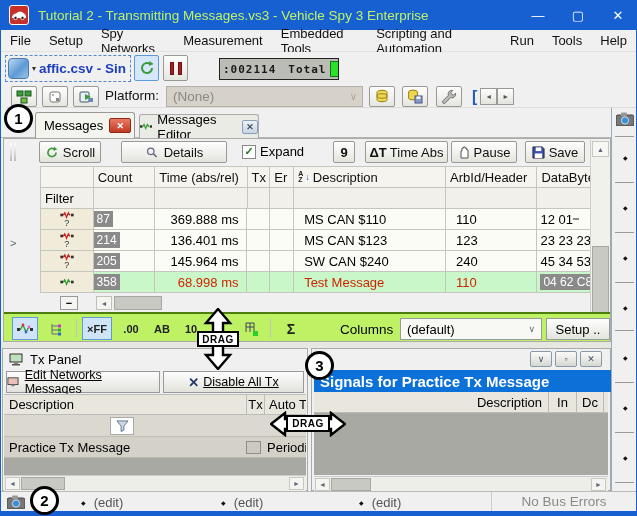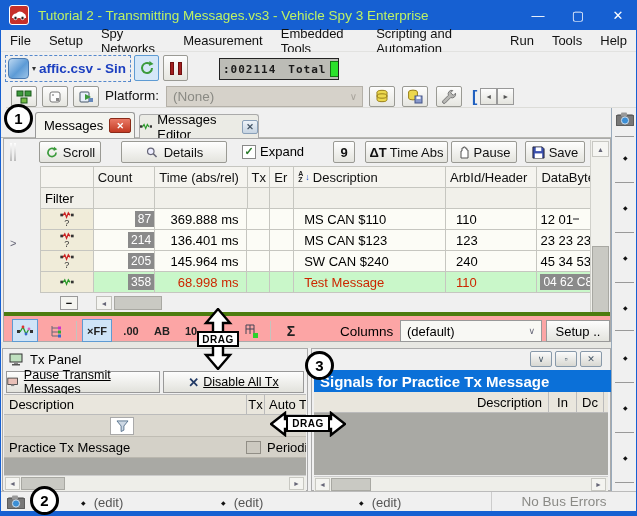--- a/index.html
+++ b/index.html
@@ -92,21 +92,21 @@
   .trow .c { border-right:1px solid #c6c6c0; border-bottom:1px solid #c6c6c0; overflow:hidden; white-space:nowrap; }
   .c.icon { width:54px; } .c.count{ width:62px; } .c.time{ width:93px; } .c.tx{ width:23px; } .c.er{ width:24px; }
   .c.desc{ width:153px; } .c.arb{ width:92px; } .c.data{ width:55px; border-right:none; }
   #thead .c { height:22px; background:#f5f4ef; border-top:1px solid #c6c6c0; font-size:13px; color:#111;
               display:flex; align-items:center; padding-left:4px; }
   #thead .c.icon { border-left:1px solid #c6c6c0; }
   #tfilter .c { height:21px; background:#f1f0ea; font-size:13px; display:flex; align-items:center; padding-left:4px; }
   #tfilter .c.icon { border-left:1px solid #c6c6c0; }
   .mrow .c { height:21px; background:#fcfcf6; font-size:13px; display:flex; align-items:center; }
   .mrow .c.icon { background:#f0ecd9; border-left:1px solid #c6c6c0; flex-direction:column; justify-content:center; line-height:8px;}
-  .mrow .c.count { justify-content:flex-end; }
+  .mrow .c.count { justify-content:flex-start; }
   .badge { background:#8a8a8a; color:#fff; font-size:12px; padding:1px 3px; }
   .mrow .c.time { justify-content:flex-end; padding-right:8px; }
   .mrow .c.desc, .mrow .c.arb { padding-left:10px; }
   .mrow .c.data { padding-left:3px; }
   .mrow.hl .c { background:#c9f7c9; color:#cc2600; }
   .mrow.hl .c.icon { background:#f0ecd9; }
   .qmark { font-size:9px; color:#333; }
   .sorticon { display:inline-flex; flex-direction:column; font-size:7px; line-height:6px; color:#222; margin-right:2px; font-weight:bold;}
   .sortarrow { font-size:9px; color:#1a4ecc; margin-right:3px; }
 
@@ -116,21 +116,21 @@
           display:flex; align-items:center; justify-content:center; font-size:7px; color:#667; }
   #msg-vthumb { position:absolute; left:1px; top:106px; width:17px; height:78px; background:#c9c9c3; border:1px solid #a8a8a2; }
   #msg-hscroll { position:absolute; left:0; top:156px; width:584px; height:17px; }
   #collapse-btn { position:absolute; left:56px; top:1px; width:18px; height:14px; border:1px solid #999; background:#f4f4f0;
                   font-weight:bold; font-size:11px; display:flex; align-items:center; justify-content:center;}
   #hleft-btn { position:absolute; left:92px; top:1px; width:16px; height:14px; border:1px solid #c0c0ba; background:#f4f4f0;
                display:flex; align-items:center; justify-content:center; font-size:7px; color:#667;}
   #msg-hthumb { position:absolute; left:110px; top:1px; width:48px; height:14px; background:#c9c9c3; border:1px solid #a8a8a2;}
 
   
-  #msg-bottom { position:absolute; left:0; top:173px; width:606px; height:29px; border-top:4px solid #4d7c0f; background:#fca5a5;}
+  #msg-bottom { position:absolute; left:0; top:173px; width:606px; height:29px; border-top:2px solid #4d7c0f; background:#bef264;}
   .bbtn { position:absolute; top:3px; height:23px; border:1px solid transparent; display:flex; align-items:center; justify-content:center;
           font-size:11px; font-weight:bold; color:#222; }
   .bbtn.on { background:#cfe4f7; border:1px solid #5e9bd3; }
   .vsep2 { position:absolute; top:5px; width:1px; height:19px; background:#c4c4be; }
   #columns-label { position:absolute; left:336px; top:8px; font-size:13.5px; }
   #columns-select { position:absolute; left:396px; top:4px; width:142px; height:22px; background:#f8f8f4; border:1px solid #999;
                     display:flex; align-items:center; }
   #columns-select .val { flex:1; font-size:13px; margin-left:6px; }
   #columns-select .dd { font-size:9px; color:#667; margin-right:6px; }
   #setup-btn { position:absolute; left:542px; top:4px; width:64px; height:22px; border:1px solid #999;
@@ -569,21 +569,21 @@
         <rect x="5" y="9" width="4" height="2" fill="#888"></rect>
           <rect x="3" y="11" width="8" height="1.5" fill="#555"></rect>
       </svg>
       <span class="lbl">Tx Panel</span>
     </div>
     <div class="txbtn" style="left:3px;width:154px">
       <svg width="14" height="11" viewBox="0 0 16 13">
         <rect x="1" y="1" width="12" height="8" fill="#e8c0b8" stroke="#333"></rect>
         <rect x="5" y="9" width="4" height="2" fill="#888"></rect>
       </svg>
-      <span class="lbl">Pause Transmit Messages</span>
+      <span class="lbl">Edit Networks Messages</span>
     </div>
     <div class="txbtn" style="left:160px;width:141px">
       <span style="color:#223a66;font-weight:bold;font-size:13px">✕</span>
       <span class="lbl">Disable All Tx</span>
     </div>
     <div id="tx-head">
       <div class="d">Description</div>
       <div class="t">Tx</div>
       <div class="a">Auto Tx</div>
     </div>

